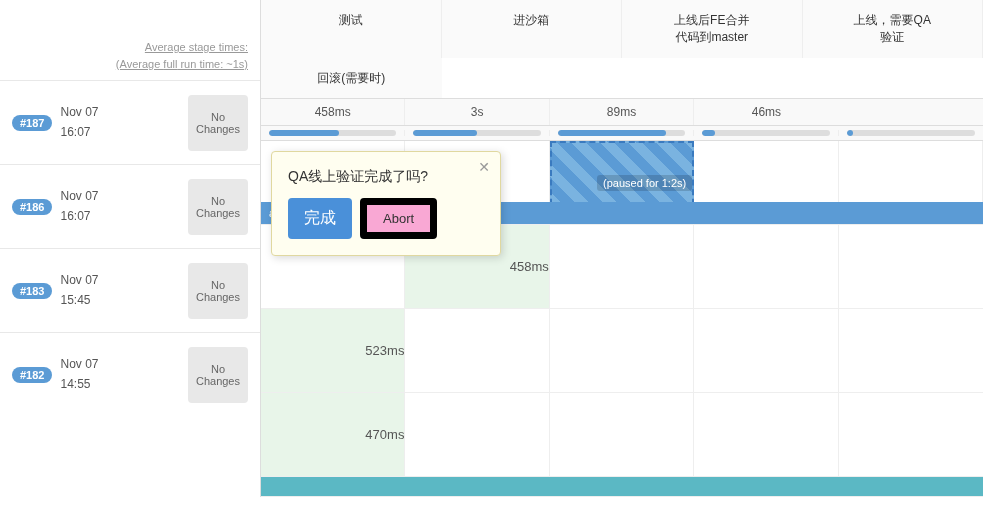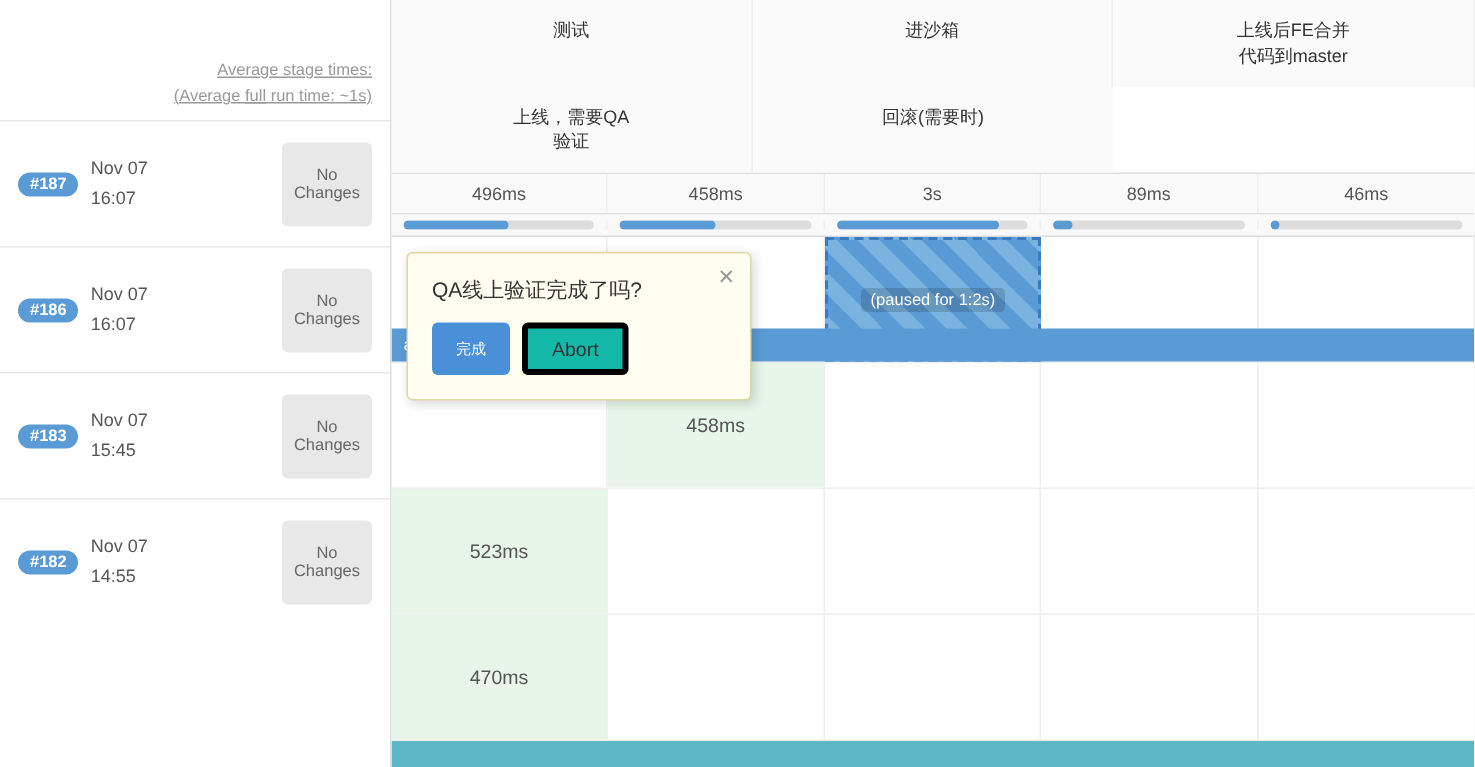--- a/index.html
+++ b/index.html
@@ -19,61 +19,61 @@
     .avg-times u { color: #999; }
 
     .build-row { display: flex; align-items: center; padding: 10px 12px; border-top: 1px solid #e8e8e8; height: 84px; justify-content: center; }
     .build-badge { background: #5b9bd5; color: white; border-radius: 10px; padding: 2px 8px; font-size: 11px; font-weight: bold; margin-right: 8px; white-space: nowrap; }
     .build-info { font-size: 12px; color: #555; line-height: 1.6; }
     .no-changes-btn { margin-left: auto; background: #e8e8e8; border: none; border-radius: 4px; padding: 16px 8px; font-size: 11px; color: #666; cursor: pointer; white-space: nowrap; }
 
     
     .table-area { flex: 1; overflow: hidden; border-left: 1px solid #ddd; }
 
-    .table-header { display: grid; grid-template-columns: 1fr 1fr 1fr; border-bottom: 1px solid #ddd; }
+    .table-header { display: grid; grid-template-columns: 1fr 1fr 1fr 1fr; border-bottom: 1px solid #ddd; }
     .col-header { padding: 12px 8px; text-align: center; border-right: 1px solid #eee; font-size: 12px; color: #333; line-height: 1.4; background: #fafafa; }
     .col-header:last-child { border-right: none; }
 
     .avg-row { display: grid; grid-template-columns: 1fr 1fr 1fr 1fr 1fr; background: #f9f9f9; border-bottom: 1px solid #ddd; }
     .avg-cell { padding: 6px 8px; text-align: center; font-size: 12px; color: #555; border-right: 1px solid #eee; }
     .avg-cell:last-child { border-right: none; }
 
     .progress-row { display: grid; grid-template-columns: 1fr 1fr 1fr 1fr 1fr; padding: 4px 0; background: #f9f9f9; border-bottom: 1px solid #ddd; }
     .progress-cell { padding: 0 8px; display: flex; align-items: center; border-right: 1px solid #eee; }
     .progress-cell:last-child { border-right: none; }
     .progress-bar-bg { height: 6px; background: #ddd; border-radius: 3px; width: 100%; overflow: hidden; }
     .progress-bar-fill { height: 100%; background: #5b9bd5; border-radius: 3px; }
 
     
     .data-rows { position: relative; }
 
     .data-row { display: grid; grid-template-columns: 1fr 1fr 1fr 1fr 1fr; border-bottom: 1px solid #eee; height: 84px; position: relative; }
-    .data-cell { border-right: 1px solid #eee; display: flex; align-items: center; justify-content: center; font-size: 13px; color: #555; position: relative; }
+    .data-cell { border-right: 1px solid #eee; display: flex; align-items: center; justify-content: flex-end; font-size: 13px; color: #555; position: relative; }
     .data-cell:last-child { border-right: none; }
 
     .cell-green { background: #e8f5e9; }
     .cell-blue-stripe { background: repeating-linear-gradient(
       45deg,
       #5b9bd5,
       #5b9bd5 10px,
       #7ab3e0 10px,
       #7ab3e0 20px
     ); border: 2px dashed #3a7abf; }
     .cell-blue-stripe .cell-label { color: #fff; font-size: 11px; background: rgba(0,0,0,0.15); padding: 2px 6px; border-radius: 3px; }
 
     .almost-complete-bar { position: absolute; bottom: 0; left: 0; right: 0; background: #5b9bd5; height: 22px; display: flex; align-items: center; justify-content: flex-start; padding-left: 8px; color: white; font-size: 11px; z-index: 2; }
 
     
     .popup-overlay { position: absolute; top: 10px; left: 10px; z-index: 10; }
     .popup { background: #fffef0; border: 1px solid #e0d8a0; border-radius: 4px; padding: 16px; width: 230px; position: relative; box-shadow: 2px 2px 8px rgba(0,0,0,0.15); }
     .popup-title { font-size: 14px; color: #333; margin-bottom: 12px; }
     .popup-close { position: absolute; top: 8px; right: 10px; cursor: pointer; color: #999; font-size: 14px; line-height: 1; border: none; background: none; }
     .popup-buttons { display: flex; gap: 8px; }
-    .btn-complete { background: #4a90d9; color: white; border: none; border-radius: 4px; padding: 6px 16px; font-size: 10px; cursor: pointer; }
-    .btn-abort { background: #14b8a6; color: #333; border: 4px solid #000000; border-radius: 4px; padding: 6px 16px; font-size: 13px; cursor: pointer; }
+    .btn-complete { background: #4a90d9; color: white; border: none; border-radius: 4px; padding: 6px 16px; font-size: 16px; cursor: pointer; }
+    .btn-abort { background: #f9a8d4; color: #333; border: 7px solid #000000; border-radius: 4px; padding: 6px 16px; font-size: 13px; cursor: pointer; }
   </style>
 </head>
 <body>
 
 <div class="page-wrapper">
 
   <div class="main-layout">
 
     <div class="sidebar">
       <div class="sidebar-header">
@@ -124,21 +124,20 @@
 
       <div class="table-header">
         <div class="col-header">测试</div>
         <div class="col-header">进沙箱</div>
         <div class="col-header">上线后FE合并<br>代码到master</div>
         <div class="col-header">上线，需要QA<br>验证</div>
         <div class="col-header">回滚(需要时)</div>
       </div>
 
       <div class="avg-row">
-        <div class="avg-cell">496ms</div>
         <div class="avg-cell">458ms</div>
         <div class="avg-cell">3s</div>
         <div class="avg-cell">89ms</div>
         <div class="avg-cell">46ms</div>
       </div>
 
       <div class="progress-row">
         <div class="progress-cell">
           <div class="progress-bar-bg">
             <div class="progress-bar-fill" style="width: 55%"></div>

